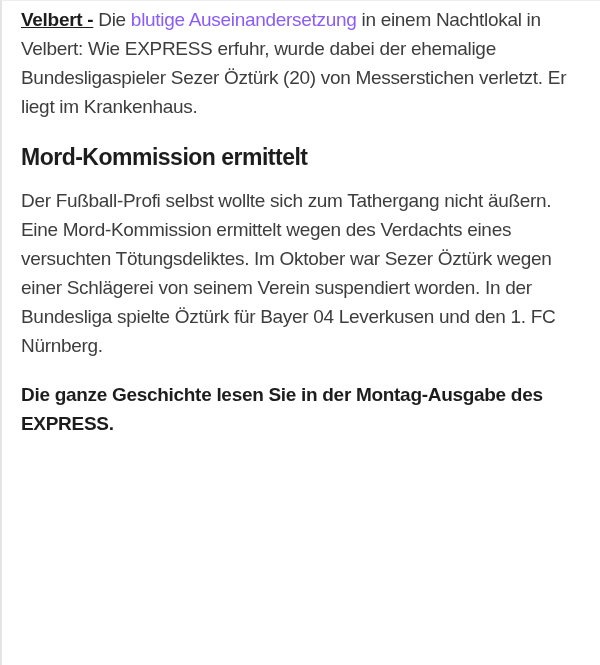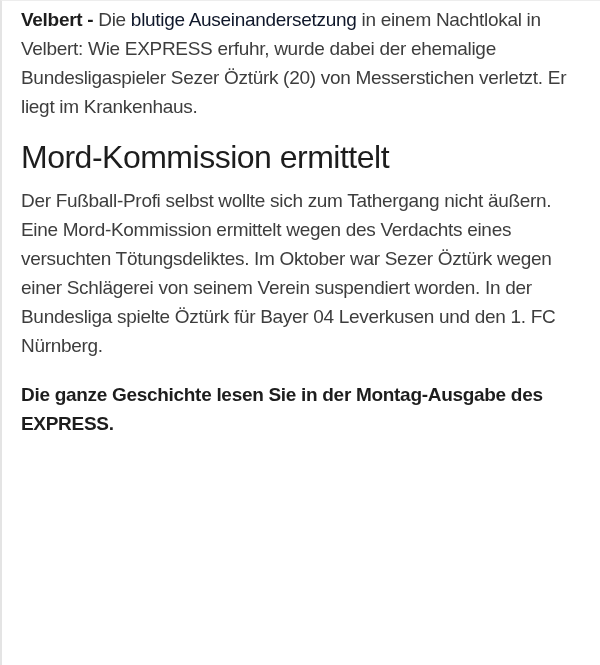--- a/index.html
+++ b/index.html
@@ -26,33 +26,34 @@
     margin: 0 0 20px 0;
     font-size: 19px;
     line-height: 29px;
     letter-spacing: -0.3px;
     color: #3d3d3d;
     font-weight: 400;
   }
   p strong, strong {
     color: #1d1d1d;
     font-weight: 700;
+    text-decoration: underline;
   }
   a.article-link {
-    color: #0f172a;
+    color: #8b5cf6;
     text-decoration: none;
     cursor: pointer;
   }
   h2 {
     margin: 13px 0 12px 0;
-    font-size: 32px;
+    font-size: 23px;
     line-height: 33px;
     letter-spacing: -0.5px;
     color: #1d1d1d;
-    font-weight: 400;
+    font-weight: 700;
   }
   p.closing {
     font-weight: 700;
     color: #1d1d1d;
     letter-spacing: -0.3px;
   }
 </style>
 </head>
 <body>
 

